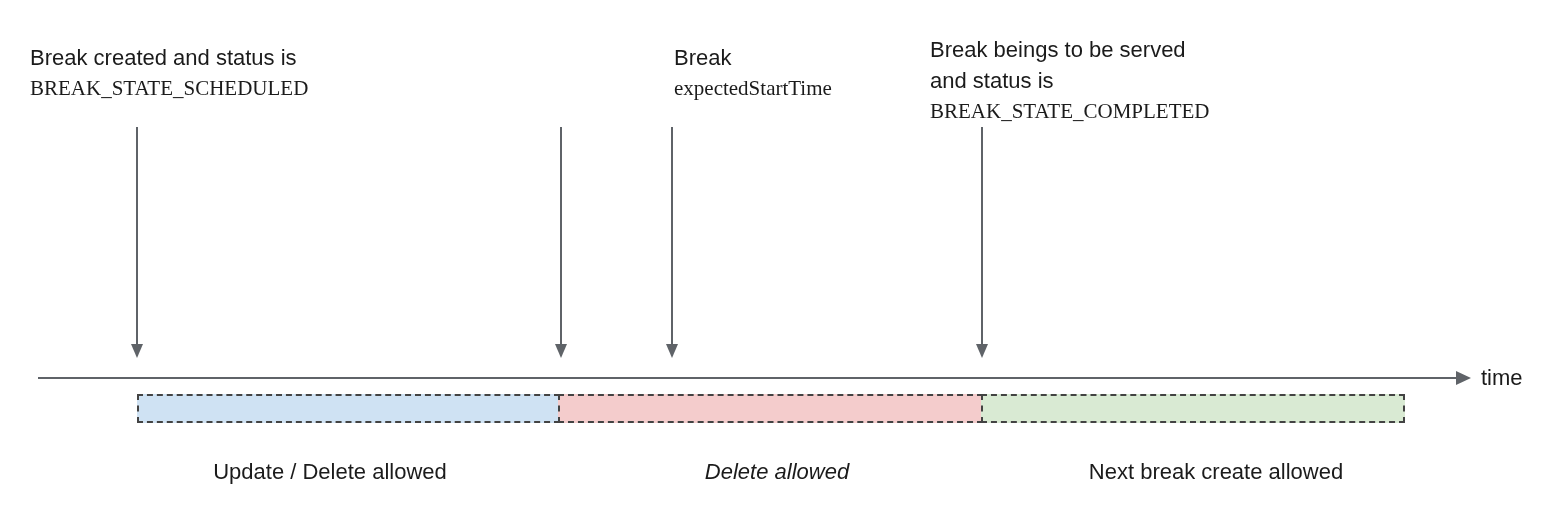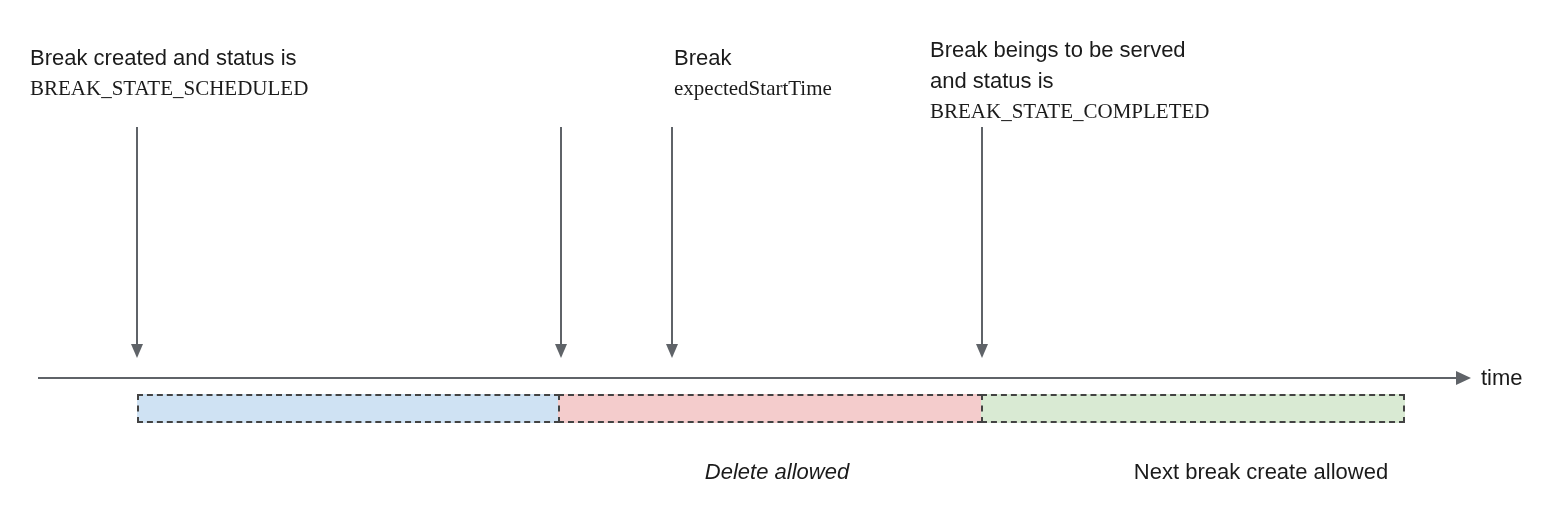--- a/index.html
+++ b/index.html
@@ -96,21 +96,21 @@
   .seg-label {
     position: absolute;
     top: 459px;
     transform: translateX(-50%);
     font-size: 22px;
     line-height: 26px;
     white-space: nowrap;
   }
   .label-1 { left: 330px; }
   .label-2 { left: 777px; font-style: italic; }
-  .label-3 { left: 1216px; margin-left: 45px; }
+  .label-3 { left: 1216px; }
 </style>
 </head>
 <body style="--c-arrow: #5f6368; --c-border: #434343;">
 
 <div class="canvas">
 
   <div class="annotation ann-1">
     <div>Break created and status is</div>
     <div class="code">BREAK_STATE_SCHEDULED</div>
   </div>
@@ -144,16 +144,17 @@
   <div class="time-axis"></div>
   <div class="time-axis-head"></div>
   <div class="time-axis-label">time</div>
 
   <div class="bar">
     <div class="seg seg-1" style="background-color: rgb(207, 226, 243);"></div>
     <div class="seg seg-2" style="background-color: rgb(244, 204, 204);"></div>
     <div class="seg seg-3" style="background-color: rgb(217, 234, 211);"></div>
   </div>
 
+  <div class="seg-label label-1">Update / Delete allowed</div>
   <div class="seg-label label-2">Delete allowed</div>
   <div class="seg-label label-3">Next break create allowed</div>
 
 </div>
 
 </body></html>

